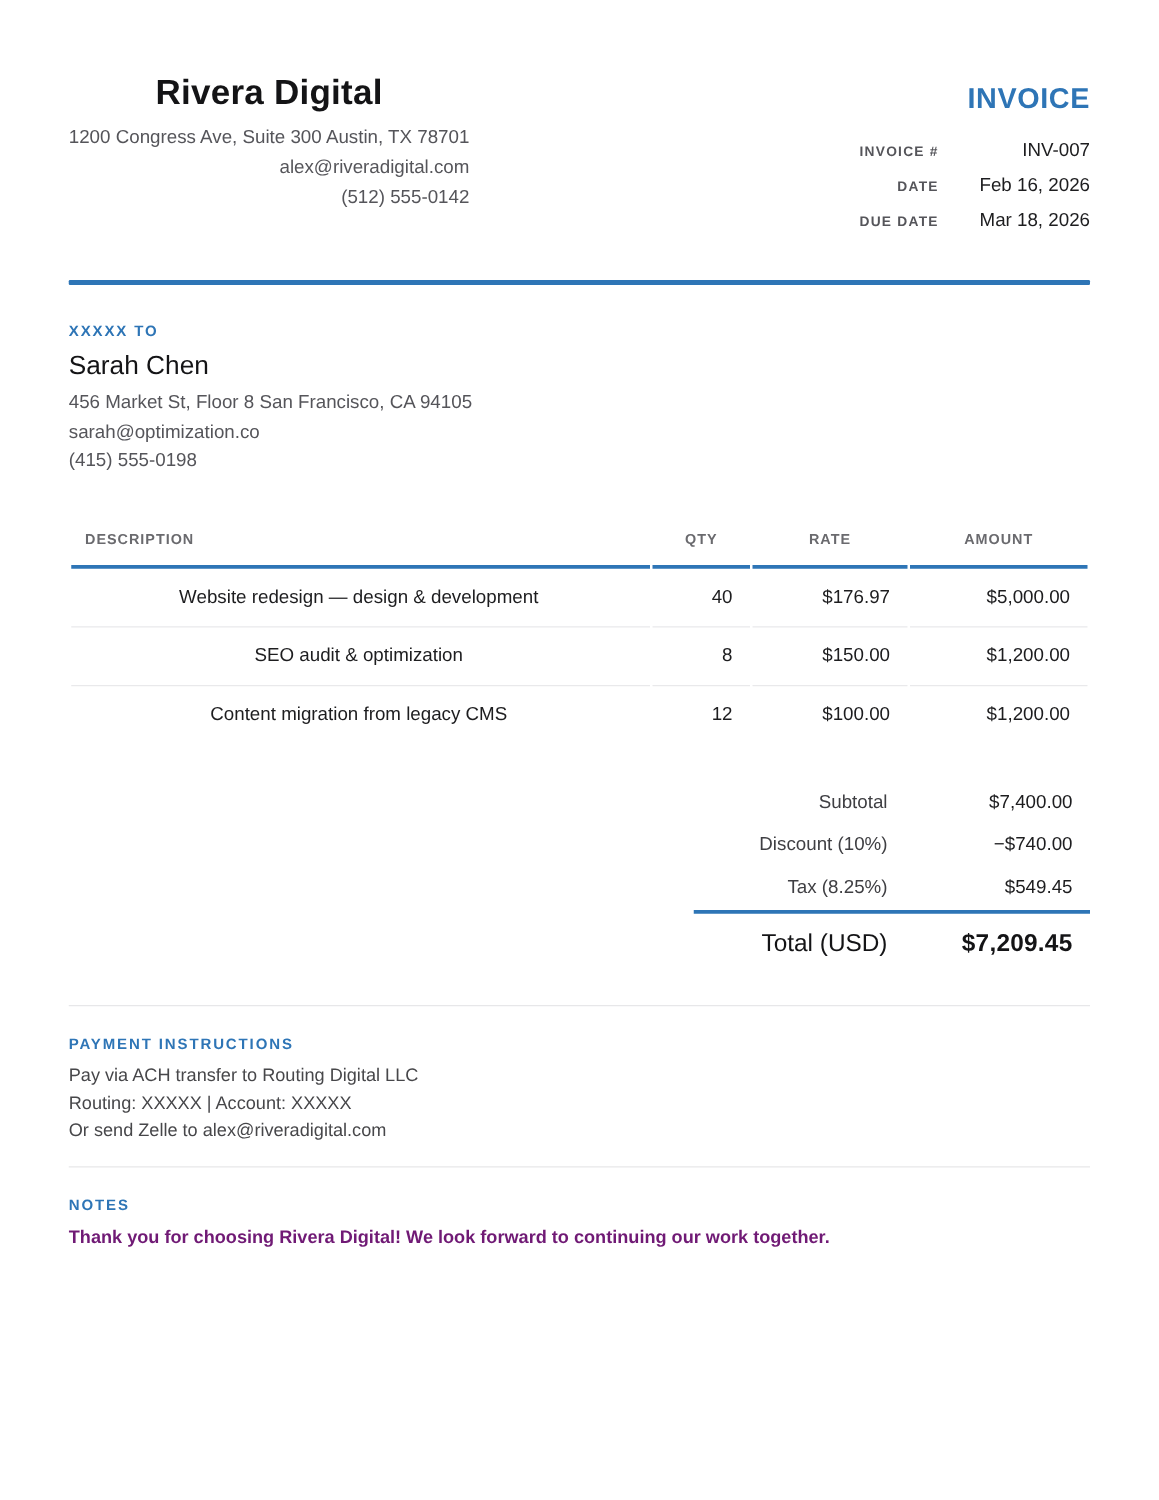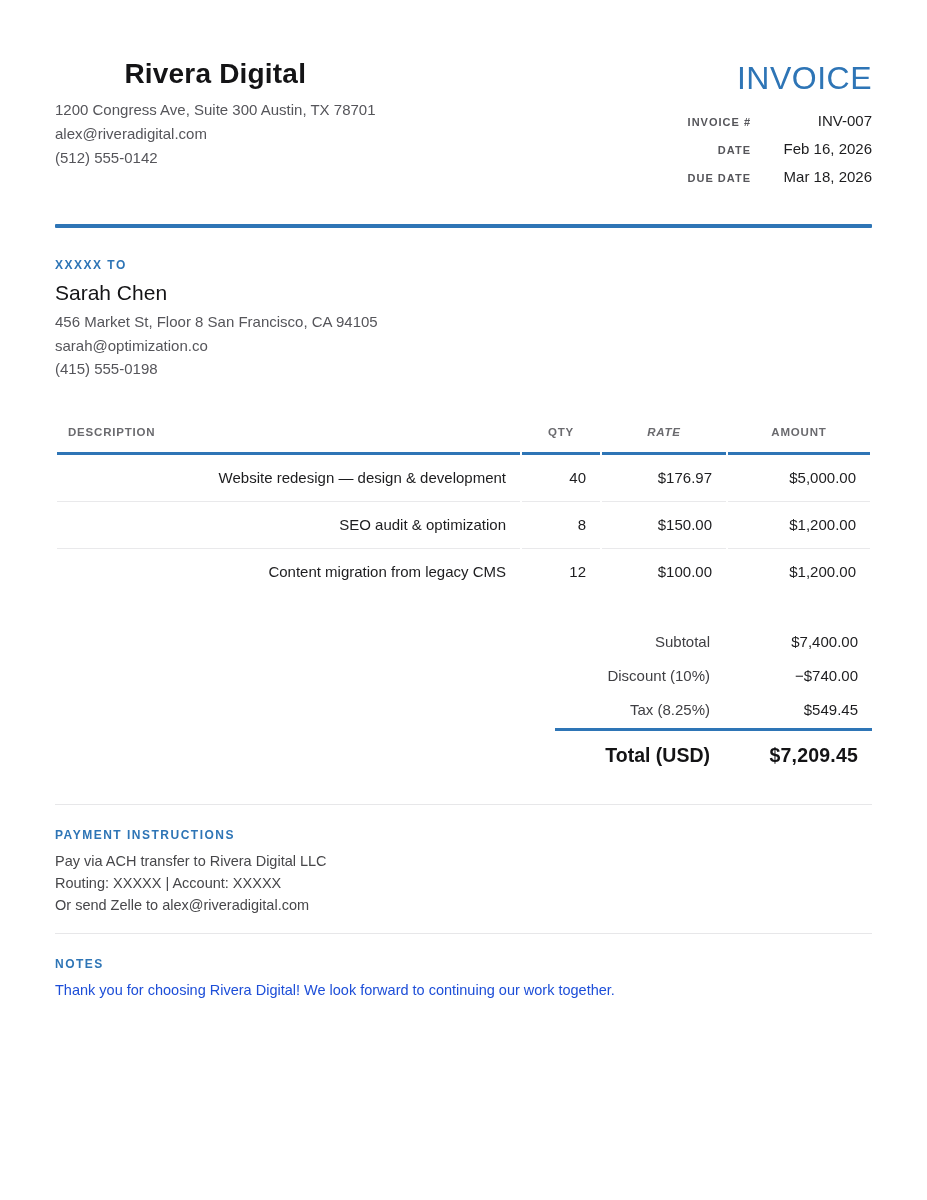--- a/index.html
+++ b/index.html
@@ -18,23 +18,23 @@
     width:927px;height:1200px;overflow:hidden;
     font-family:"Liberation Sans","DejaVu Sans",sans-serif;
     color:var(--ink);
     -webkit-font-smoothing:antialiased;
   }
   .page{padding:58px 55px 0 55px;}
 
   
   .header{display:flex;justify-content:space-between;align-items:flex-start;}
   .company-name{font-size:28px;font-weight:700;color:var(--ink-strong);line-height:32px;letter-spacing:.2px;text-align:center;}
-  .company-contact{margin-top:8px;font-size:15px;line-height:24px;color:var(--muted);}
+  .company-contact{margin-top:8px;font-size:15px;line-height:24px;color:var(--muted);text-align:right;}
   .invoice-block{text-align:right;}
-  .invoice-title{font-size:32px;font-weight:400;color:var(--accent);line-height:40px;letter-spacing:.5px;}
+  .invoice-title{font-size:23px;font-weight:700;color:var(--accent);line-height:40px;letter-spacing:.5px;}
   .meta{margin-top:14px;}
   .meta-row{display:flex;justify-content:flex-end;align-items:baseline;height:28px;}
   .meta-label{font-size:11px;font-weight:700;letter-spacing:1px;color:var(--muted);text-transform:uppercase;}
   .meta-value{font-size:15px;color:var(--ink);width:105px;text-align:right;margin-left:16px;}
 
   .rule-accent{height:4px;background:var(--accent);margin:28px 0 30px 0;border-radius:1px;}
 
   
   .section-heading{font-size:12px;font-weight:700;letter-spacing:1.5px;color:var(--accent);line-height:14px;}
   .billto-name{margin-top:8px;font-size:21px;font-weight:400;color:var(--ink-strong);line-height:26px;}
@@ -45,41 +45,41 @@
   table.items th{
     font-size:11.5px;font-weight:700;letter-spacing:.8px;color:var(--muted-light);
     text-transform:uppercase;padding:12px 14px 14px 14px;
     border-bottom:3px solid var(--accent);white-space:nowrap;
   }
   table.items th.col-desc{text-align:left;padding-left:11px;}
   table.items td{
     font-size:15px;color:var(--ink);padding:14px 14px 15px 14px;
     border-bottom:1px solid var(--row-border);text-align:right;white-space:nowrap;
   }
-  table.items td.col-desc{text-align:right;padding-left:11px;}
+  table.items td.col-desc{text-align:center;padding-left:11px;}
   table.items tr:last-child td{border-bottom:none;}
-  .w-qty{width:78px;} .w-rate{width:124px;font-style:italic;} .w-amt{width:142px;}
+  .w-qty{width:78px;} .w-rate{width:124px;} .w-amt{width:142px;}
 
   
   .totals{width:317px;margin:30px 0 0 auto;}
   .totals-row{display:flex;align-items:center;padding:8px 0 9px 0;}
   .totals-label{width:166px;text-align:right;padding-right:11px;font-size:15px;color:#3f3f43;}
   .totals-value{flex:1;text-align:right;padding-right:14px;font-size:15px;color:var(--ink);}
   .totals-total{border-top:3px solid var(--accent);margin-top:1px;padding-top:13px;display:flex;align-items:baseline;}
-  .totals-total .totals-label{font-size:19.5px;font-weight:700;color:var(--ink-strong);}
+  .totals-total .totals-label{font-size:19.5px;font-weight:400;color:var(--ink-strong);}
   .totals-total .totals-value{font-size:19.5px;font-weight:700;color:var(--ink-strong);letter-spacing:.2px;}
 
   .divider{height:1px;background:var(--divider);}
   .divider-1{margin-top:37px;}
   .divider-2{margin-top:17px;}
 
   
   .section{margin-top:23px;}
   .section-body{margin-top:8px;font-size:14.5px;line-height:22px;color:var(--body-gray);}
-  .notes-body{margin-top:9px;font-size:14.5px;line-height:20px;color:#1d4ed8;}
+  .notes-body{margin-top:9px;font-size:14.5px;line-height:20px;color:#701a75;font-weight:bold;}
 </style>
 </head>
 <body>
 
 <div class="page">
 
   <div class="header">
     <div>
       <div class="company-name">Rivera Digital</div>
       <div class="company-contact">
@@ -167,21 +167,21 @@
       <span class="totals-label">Total (USD)</span>
       <span class="totals-value">$7,209.45</span>
     </div>
   </div>
 
   <div class="divider divider-1"></div>
 
   <div class="section">
     <div class="section-heading">PAYMENT INSTRUCTIONS</div>
     <div class="section-body">
-      <div>Pay via ACH transfer to Rivera Digital LLC</div>
+      <div>Pay via ACH transfer to Routing Digital LLC</div>
       <div>Routing: XXXXX | Account: XXXXX</div>
       <div>Or send Zelle to alex@riveradigital.com</div>
     </div>
   </div>
 
   <div class="divider divider-2"></div>
 
   <div class="section">
     <div class="section-heading">NOTES</div>
     <div class="notes-body">Thank you for choosing Rivera Digital! We look forward to continuing our work together.</div>

